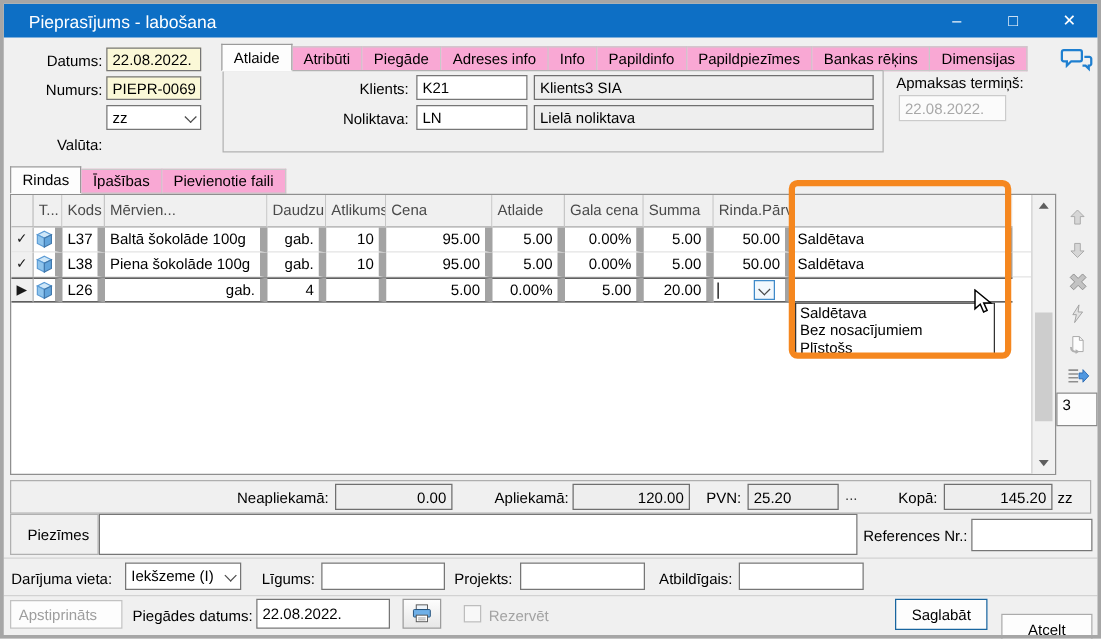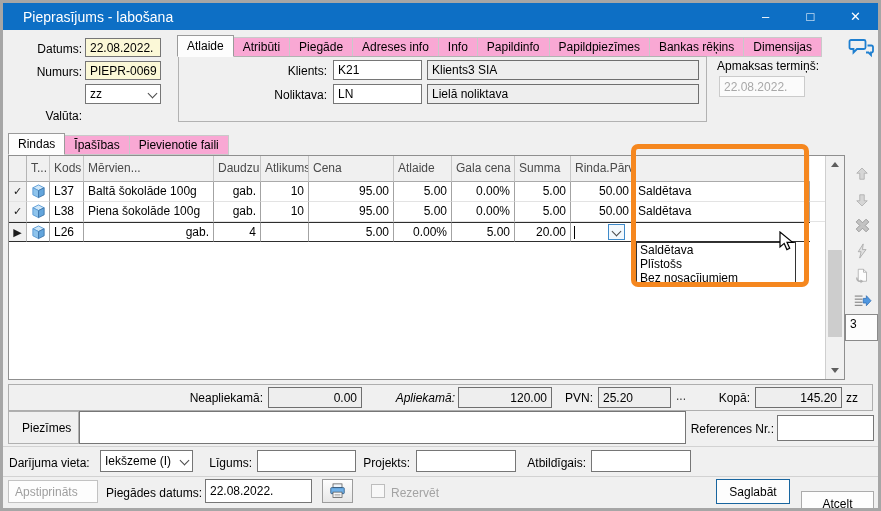--- a/index.html
+++ b/index.html
@@ -34,21 +34,21 @@
   .tab.sel { height:22px; line-height:21px; background:#fdfdfd; border:1px solid #9a9a9a; border-bottom-color:#fdfdfd; position:relative; z-index:2; }
   .panel { position:absolute; border:1px solid #b2b2b2; background:#f0f0f0; }
 
   
   .gridwrap { position:absolute; left:8px; top:155px; width:837px; height:225px; border:1px solid #8f8f8f; background:#fff; display:flex; }
   .gridarea { flex:1; position:relative; overflow:hidden;
     --cols: 18px 23px 34px 130px 47px 48px 85px 58px 63px 56px 63px 176px 1fr; }
   .grow { display:grid; grid-template-columns: var(--cols); }
   .hcell { height:26px; line-height:25px; padding:0 4px; background:#f0f0f0; color:#4a4a4a;
     border-right:1px solid #c6c6c6; border-bottom:1px solid #aaaaaa; white-space:nowrap; overflow:hidden; }
-  .cell { height:20px; line-height:19px; padding:0 4px; border-right:1px solid #a3a3a3; border-bottom:1px solid #e3e3e3;
+  .cell { height:20px; line-height:19px; padding:0 4px; border-right:6px solid #a3a3a3; border-bottom:1px solid #e3e3e3;
     white-space:nowrap; overflow:hidden; }
   .num { text-align:right; }
   .ind { background:#f0f0f0; border-right:1px solid #b5b5b5; text-align:center; padding:0; color:#1a1a1a; font-size:11px; }
   .icon-cell { display:flex; align-items:center; justify-content:center; padding:0; }
   .cur .cell { border-top:1px solid #2e2e2e; border-bottom:1px solid #2e2e2e; }
   .editor { position:relative; background:#fff; }
   .caret { position:absolute; left:3px; top:3px; width:1px; height:13px; background:#000; }
   .combo-btn { position:absolute; right:8px; top:1px; width:17px; height:16px; border:1px solid #3f8ac9; background:#f2f8fd;
     display:flex; align-items:center; justify-content:center; }
   .combo-btn .chev { margin:0 0 2px 0; }
@@ -227,22 +227,22 @@
         <div class="sc-thumb"></div>
       </div>
     <div class="sc-btn">
         <span class="tri-down"></span>
       </div>
   </div>
 </div>
 
 <div class="dropdown">
   <div class="dd-item">Saldētava</div>
+  <div class="dd-item">Bez nosacījumiem</div>
   <div class="dd-item">Plīstošs</div>
-  <div class="dd-item">Bez nosacījumiem</div>
 </div>
 
 <div class="orange-box"></div>
 
 <div class="cursor">
   <svg width="19" height="20" viewBox="0 0 19 20">
     <path d="M2 1 L2 16 L6.2 12.4 L8.9 18.6 L11.7 17.3 L9 11.3 L14.6 11.3 Z" fill="#fff" stroke="#000" stroke-width="1.2"></path>
   </svg>
 </div>
 
@@ -283,21 +283,21 @@
         <line x1="2" y1="16" x2="12" y2="16"></line>
       </g>
       <path d="M13 7 H17 V3.5 L23 10 L17 16.5 V13 H13 Z" fill="#4f97e0" stroke="#2c6cb4"></path>
     </svg>
 </div>
 <div class="countbox">3</div>
 
 <div class="panel" style="left:8px;top:384px;width:865px;height:27px;border-color:#aeaeae;"></div>
 <div class="lbl r" style="left:183px;top:390px;width:80px;">Neapliekamā:</div>
 <div class="field rofield" style="left:268px;top:387px;width:94px;height:21px;">0.00</div>
-<div class="lbl r" style="left:388px;top:390px;width:67px;font-style:italic;">Apliekamā:</div>
+<div class="lbl r" style="left:388px;top:390px;width:67px;">Apliekamā:</div>
 <div class="field rofield" style="left:458px;top:387px;width:94px;height:21px;">120.00</div>
 <div class="lbl r" style="left:563px;top:390px;width:30px;">PVN:</div>
 <div class="field rofield" style="left:598px;top:387px;width:73px;height:21px;justify-content:flex-start;">25.20</div>
 <div class="lbl" style="left:676px;top:388px;color:#3c3c3c;">...</div>
 <div class="lbl r" style="left:703px;top:390px;width:47px;">Kopā:</div>
 <div class="field rofield" style="left:755px;top:387px;width:87px;height:21px;">145.20</div>
 <div class="lbl" style="left:846px;top:390px;">zz</div>
 
 <div class="panel" style="left:8px;top:411px;width:71px;height:33px;border-color:#b0b0b0;"></div>
 <div class="lbl" style="left:22px;top:420px;">Piezīmes</div>

